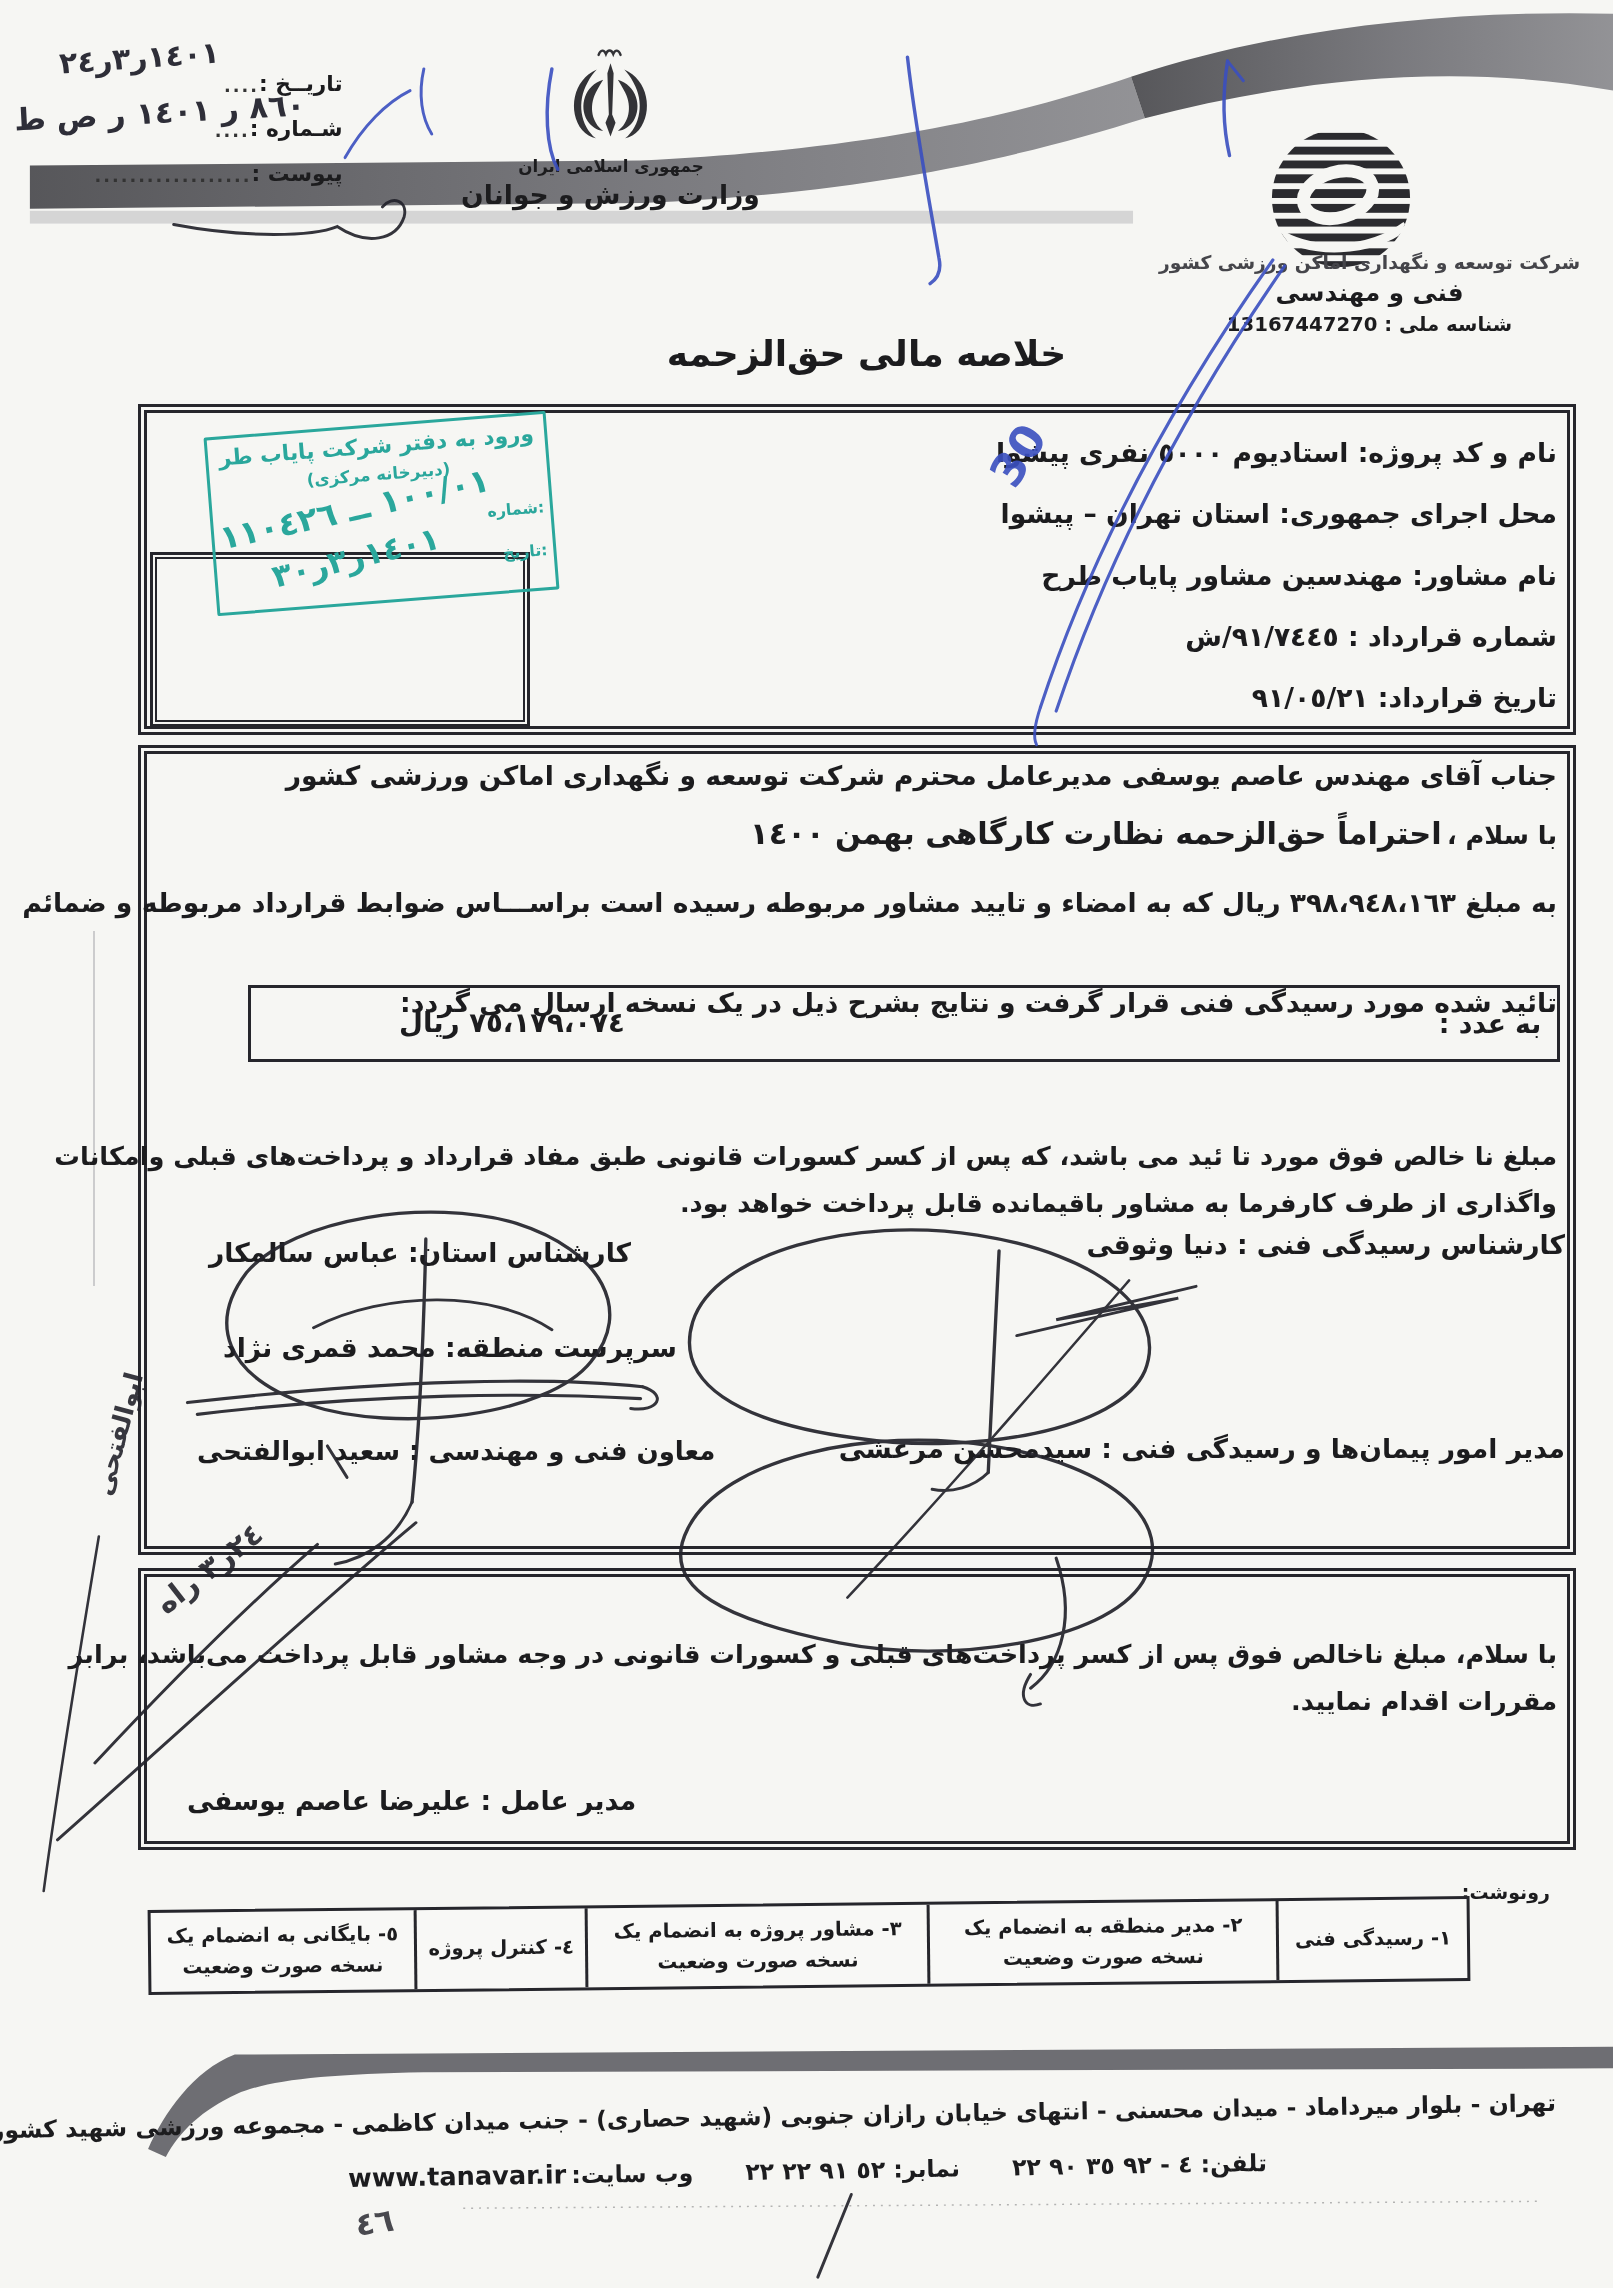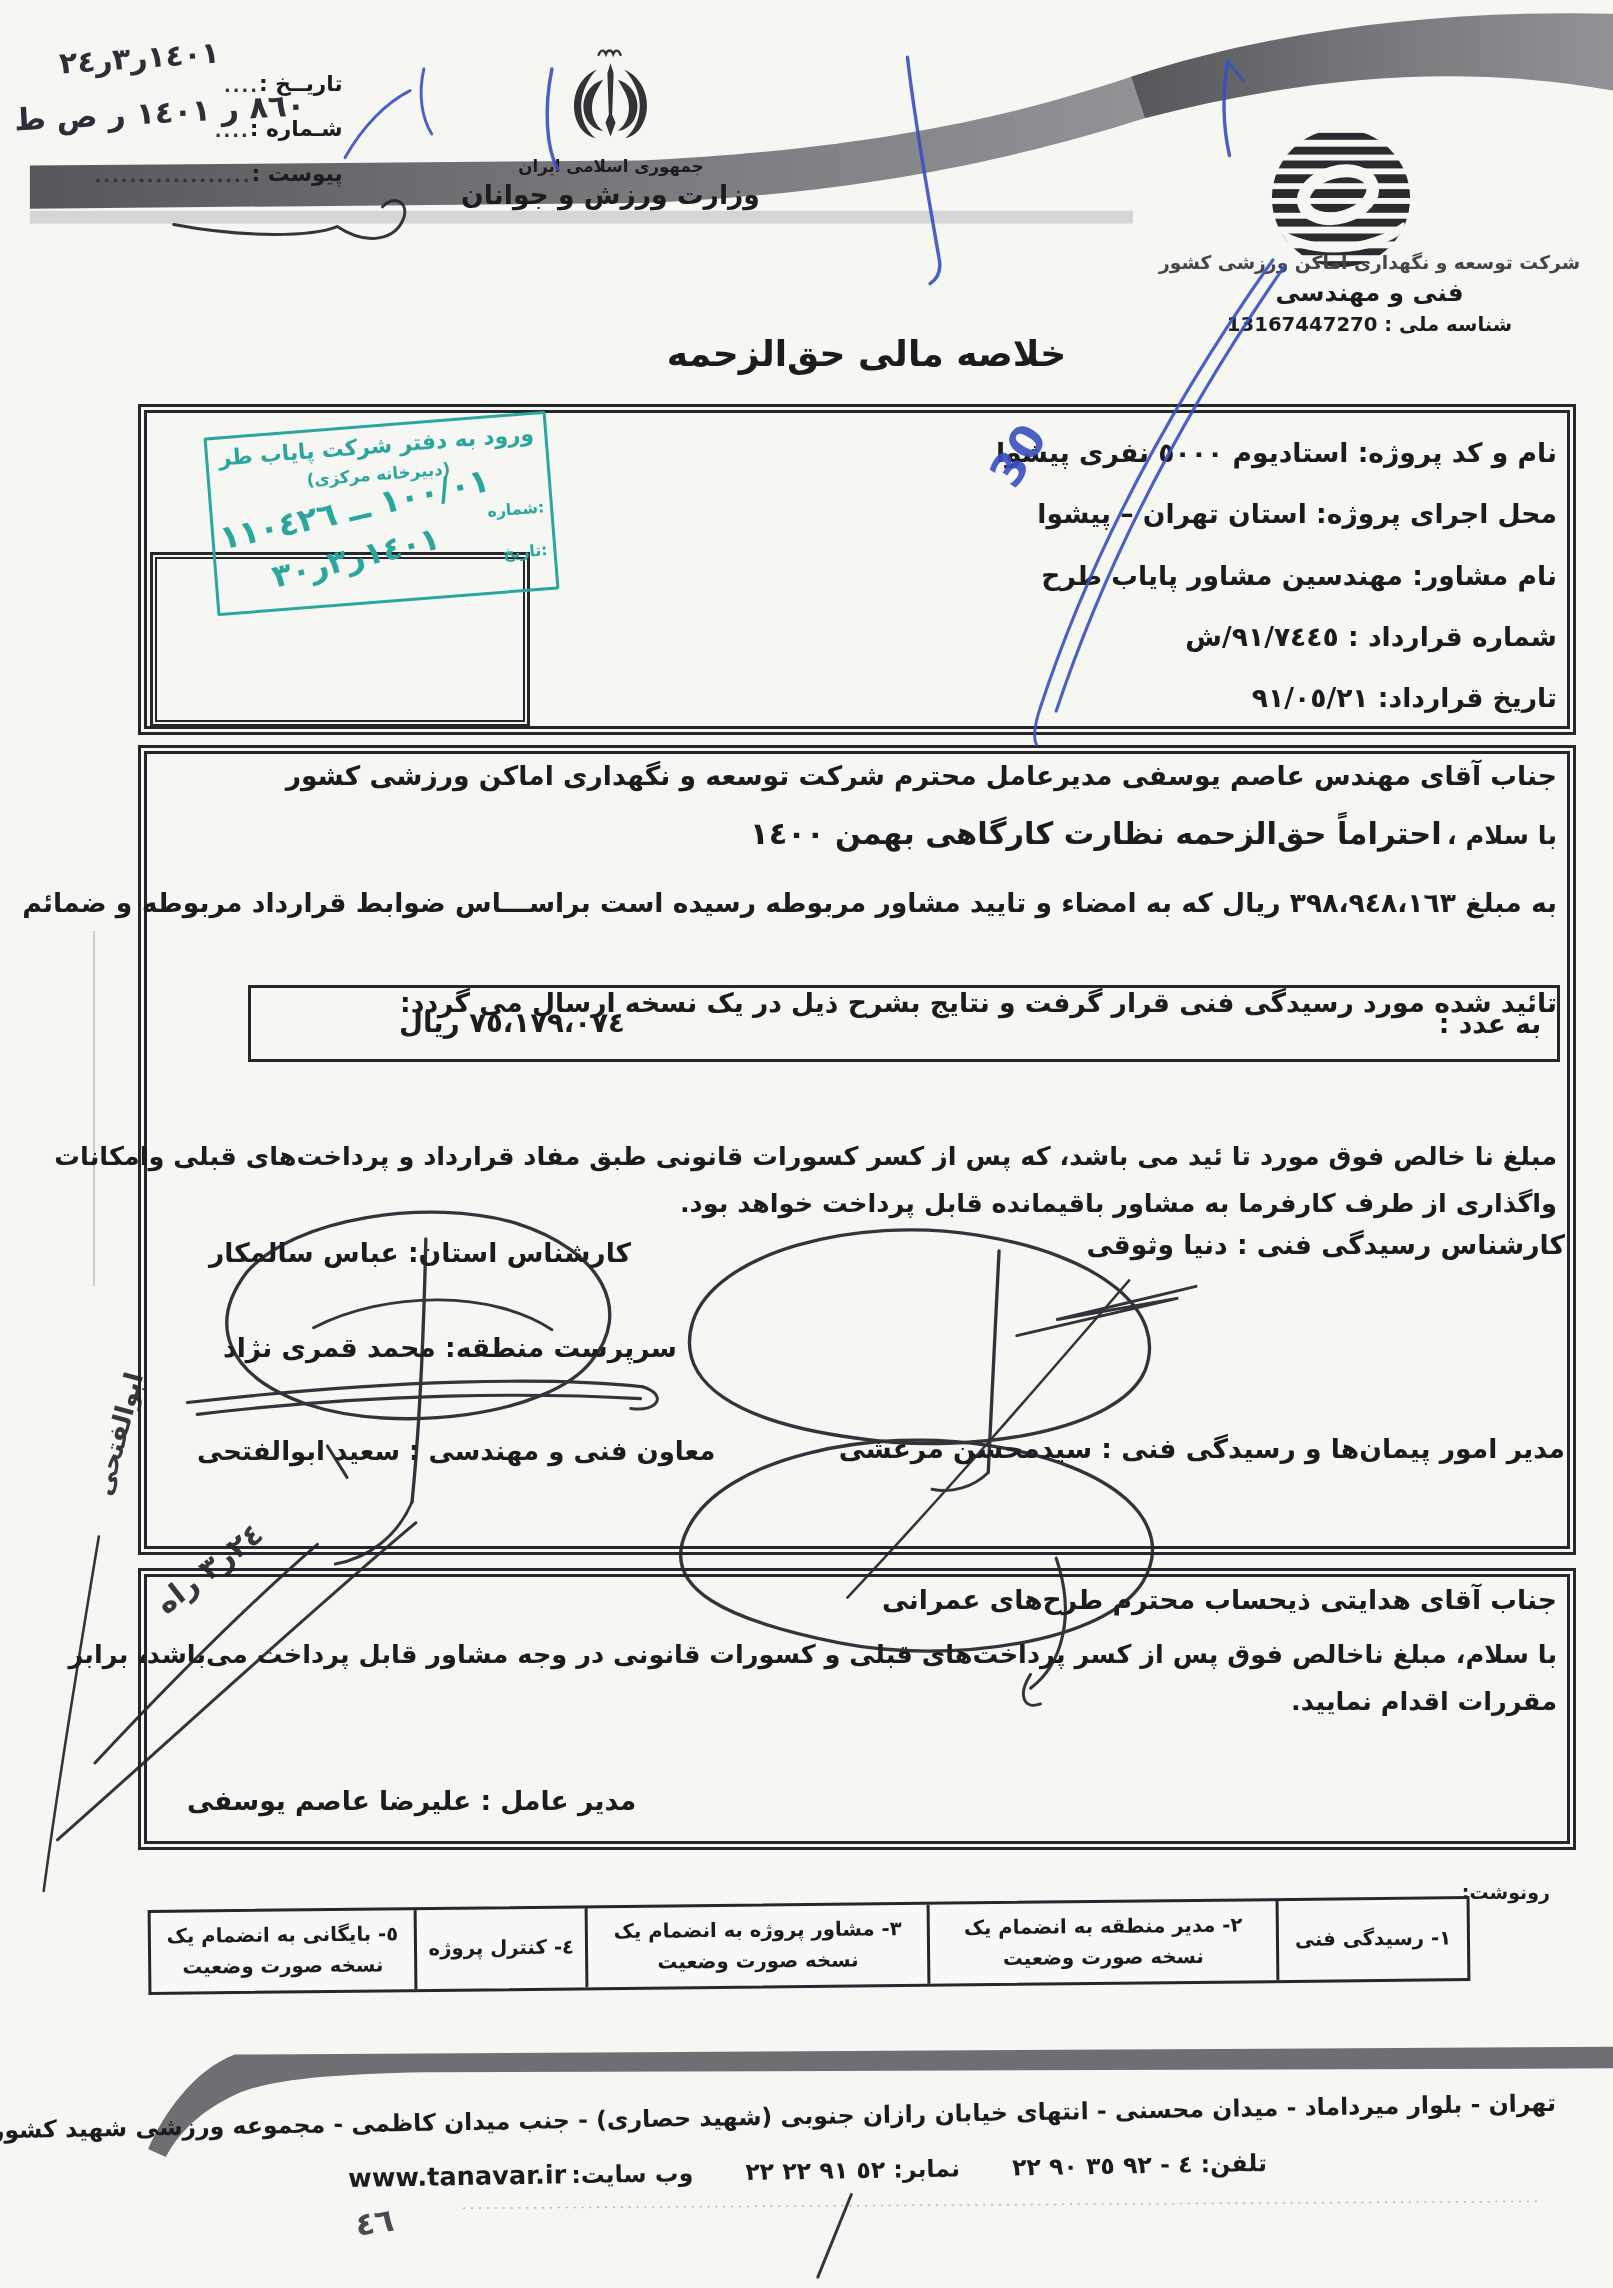--- a/index.html
+++ b/index.html
@@ -124,21 +124,21 @@
   <div class="txt t ctr" style="left:1133px;top:252px;width:473px;font-size:18.7px;color:#45454a;">شرکت توسعه و نگهداری اماکن ورزشی کشور</div>
   <div class="txt t ctr" style="left:1133px;top:278px;width:473px;font-size:24.6px;">فنی و مهندسی</div>
   <div class="txt t ctr rtl" style="left:1133px;top:313px;width:473px;font-size:19.7px;">شناسه ملی : 13167447270</div>
 
   <div class="txt t ctr" style="left:571px;top:333px;width:591px;font-size:36px;">خلاصه مالی حق‌الزحمه</div>
 
   <div class="dbox" style="left:138px;top:404px;width:1438px;height:331px;"></div>
   <div class="sbox" style="left:150px;top:552px;width:380px;height:175px;"></div>
 
   <div class="txt t rtl" style="right:57px;top:437px;font-size:26.6px;margin-left:20px;">نام و کد پروژه: استادیوم ٥٠٠٠ نفری پیشوا</div>
-  <div class="txt t rtl" style="right:57px;top:498px;font-size:26.6px;">محل اجرای پروژه: استان تهران – پیشوا</div>
+  <div class="txt t rtl" style="right:57px;top:498px;font-size:26.6px;">محل اجرای جمهوری: استان تهران – پیشوا</div>
   <div class="txt t rtl" style="right:57px;top:560px;font-size:26.6px;">نام مشاور: مهندسین مشاور پایاب طرح</div>
   <div class="txt t rtl" style="right:57px;top:621px;font-size:26.6px;">شماره قرارداد : ٩١/٧٤٤٥/ش</div>
   <div class="txt t rtl" style="right:57px;top:682px;font-size:26.6px;">تاریخ قرارداد: ٩١/٠٥/٢١</div>
 
   <div id="stamp">
     <div class="s-l1">ورود به دفتر شرکت پایاب طر</div>
     <div class="s-l2">(دبیرخانه مرکزی)</div>
     <div class="s-lab" style="top:83px;">شماره:</div>
     <div class="s-val ltr" style="left:-5.9px;top:61px;width:296px;text-align:center;font-size:32.5px;transform:rotate(-8deg);">١٠٠/٠١ ــ ١١٠٤٢٦</div>
     <div class="s-lab" style="top:126px;">تاریخ:</div>
@@ -163,21 +163,20 @@
   <div class="txt t rtl" style="right:57px;top:1141px;font-size:25.6px;">مبلغ نا خالص فوق مورد تا ئید می باشد، که پس از کسر کسورات قانونی طبق مفاد قرارداد و پرداخت‌های قبلی وامکانات</div>
   <div class="txt t rtl" style="right:57px;top:1188px;font-size:25.6px;">واگذاری از طرف کارفرما به مشاور باقیمانده قابل پرداخت خواهد بود.</div>
 
   <div class="txt t rtl" style="right:49px;top:1229px;font-size:26.6px;">کارشناس رسیدگی فنی : دنیا وثوقی</div>
   <div class="txt t rtl" style="left:209px;top:1237px;font-size:26.6px;">کارشناس استان: عباس سالمکار</div>
   <div class="txt t rtl" style="left:223px;top:1332px;font-size:26.6px;">سرپرست منطقه: محمد قمری نژاد</div>
   <div class="txt t rtl" style="right:49px;top:1433px;font-size:26.6px;">مدیر امور پیمان‌ها و رسیدگی فنی : سیدمحسن مرعشی</div>
   <div class="txt t rtl" style="left:197px;top:1436px;font-size:26px;">معاون فنی و مهندسی : سعید ابوالفتحی</div>
 
   <div class="dbox" style="left:138px;top:1568px;width:1438px;height:282px;"></div>
-  <div class="txt t rtl" style="right:57px;top:1584px;font-size:26.6px;">جناب آقای هدایتی ذیحساب محترم طرح‌های عمرانی</div>
   <div class="txt t rtl" style="right:57px;top:1639px;font-size:25.6px;">با سلام، مبلغ ناخالص فوق پس از کسر پرداخت‌های قبلی و کسورات قانونی در وجه مشاور قابل پرداخت می‌باشد، برابر</div>
   <div class="txt t rtl" style="right:57px;top:1686px;font-size:25.6px;">مقررات اقدام نمایید.</div>
   <div class="txt t rtl" style="left:187px;top:1785px;font-size:26.6px;">مدیر عامل : علیرضا عاصم یوسفی</div>
 
   <div class="txt t rtl" style="right:64px;top:1866px;font-size:19px;margin-top:15px;">رونوشت:</div>
   <div id="cc-table">
     <div class="cc-cell" style="width:14.5%;">١- رسیدگی فنی</div>
     <div class="cc-cell" style="width:26.5%;">٢- مدیر منطقه به انضمام یک نسخه صورت وضعیت</div>
     <div class="cc-cell" style="width:26%;">٣- مشاور پروژه به انضمام یک نسخه صورت وضعیت</div>
     <div class="cc-cell" style="width:13%;">٤- کنترل پروژه</div>

